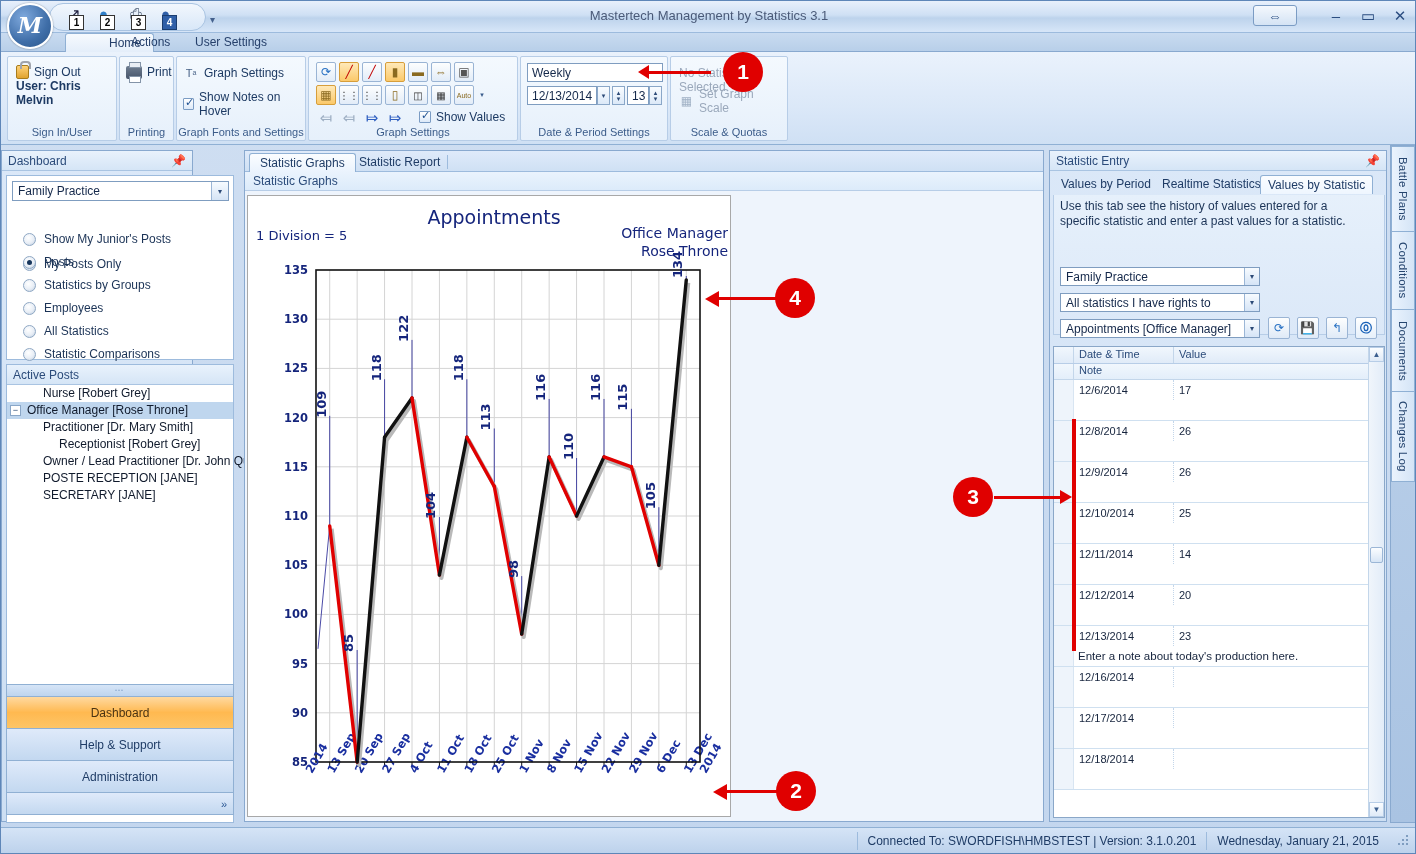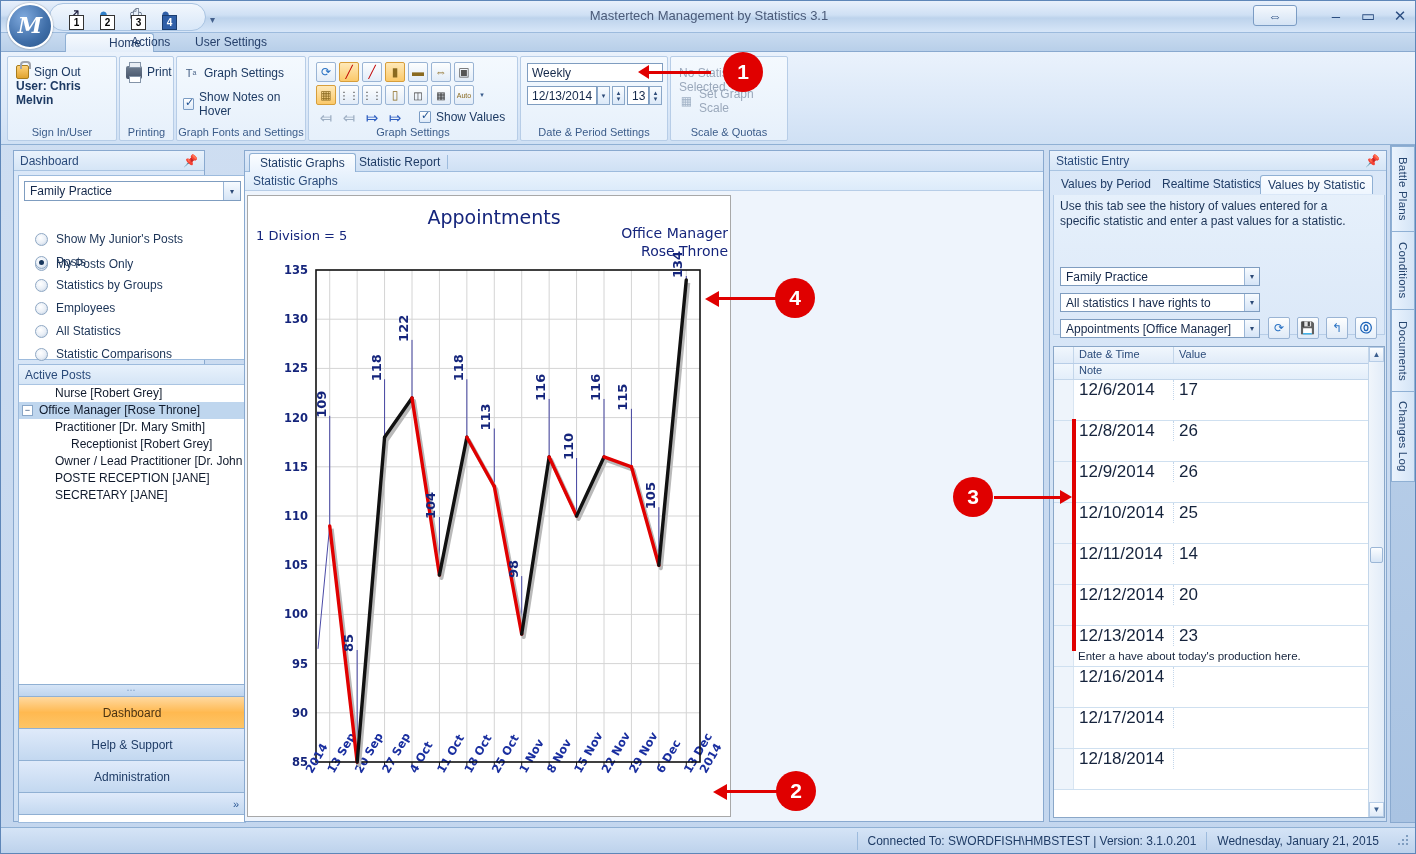--- a/index.html
+++ b/index.html
@@ -127,21 +127,21 @@
   }
   .spin { position:relative; width:13px; height:19px; border:1px solid #8aa7c8;
     background:linear-gradient(180deg,#f9fcff,#dce9f8); font-size:7px; color:#2c4a77;
     display:flex;flex-direction:column;align-items:center;justify-content:center;line-height:6px;cursor:pointer;}
 
   
   .body-area { position:absolute; left:0; top:144px; width:1416px; height:682px; }
 
   
   .leftpanel {
-    position:absolute; left:12px; top:5px; width:192px; height:672px;
+    position:absolute; left:0; top:5px; width:192px; height:672px;
     background:linear-gradient(180deg,#dbe8f8,#cddff3);
     border:1px solid #89a9cf;
   }
   .panel-hdr {
     position:relative; height:20px;
     background:linear-gradient(180deg,#e9f2fc,#d5e5f6);
     border-bottom:1px solid #a9c4e2;
     font-size:12px; color:#2b4b7a; padding:3px 6px;
   }
   .pin { position:absolute; right:6px; top:3px; font-size:12px; color:#3b5c8a; cursor:pointer;
@@ -256,21 +256,21 @@
   .grid-hdr { display:flex; height:17px; background:linear-gradient(180deg,#f1f7fd,#e0ebf8);
               border-bottom:1px solid #b7cde7; font-size:11px; color:#2b4b7a;}
   .gh-ind { width:20px; border-right:1px solid #c3d6ea; }
   .gh-date { width:100px; border-right:1px solid #c3d6ea; padding:1px 5px; }
   .gh-val { flex:1; padding:1px 5px; }
   .note-hdr { display:flex; height:16px; background:linear-gradient(180deg,#f1f7fd,#e3eefa);
               border-bottom:1px solid #c3d6ea; font-size:11px; color:#2b4b7a;}
   .note-hdr .gh-ind { width:20px; border-right:1px solid #c3d6ea;}
   .note-hdr .lbl { padding:0 5px; }
   .grow { display:flex; flex-direction:column; border-bottom:1px solid #cfe0f0; }
-  .grow .line1 { display:flex; height:20px; font-size:17px; color:#15233c; align-items:flex-start;}
+  .grow .line1 { display:flex; height:20px; font-size:11px; color:#15233c; align-items:flex-start;}
   .grow .line2 { display:flex; height:20px; font-size:11.5px; color:#15233c; align-items:center;}
   .cell-ind { width:20px; height:100%; border-right:1px solid #d8e5f2; background:#eef4fb; position:relative;}
   .cell-date { width:100px; border-right:1px dotted #c3d6ea; padding:0 5px; height:100%; display:flex; align-items:center;}
   .cell-val { flex:1; padding:0 5px; height:100%; display:flex; align-items:center;}
   .cell-note { flex:1; padding:0 4px; height:100%; display:flex; align-items:center; }
   .grow.current .line1, .grow.current .line2 { background:#bfd6ee; color:#37506f;}
   .grow.current .cell-ind { background:#cbdcef; }
   .rowarrow { position:absolute; left:6px; top:4px; width:0;height:0;
       border-left:6px solid #5b7fb0; border-top:4px solid transparent; border-bottom:4px solid transparent;}
   .vscroll {
@@ -821,21 +821,21 @@
               </div>
             </div>
             <div class="grow">
               <div class="line1">
                 <div class="cell-ind"></div>
                 <div class="cell-date">12/13/2014</div>
                 <div class="cell-val">23</div>
               </div>
               <div class="line2">
                 <div class="cell-ind"></div>
-                <div class="cell-note">Enter a have about today's production here.</div>
+                <div class="cell-note">Enter a note about today's production here.</div>
               </div>
             </div>
             <div class="grow">
               <div class="line1">
                 <div class="cell-ind"></div>
                 <div class="cell-date">12/16/2014</div>
                 <div class="cell-val"></div>
               </div>
               <div class="line2">
                 <div class="cell-ind"></div>

